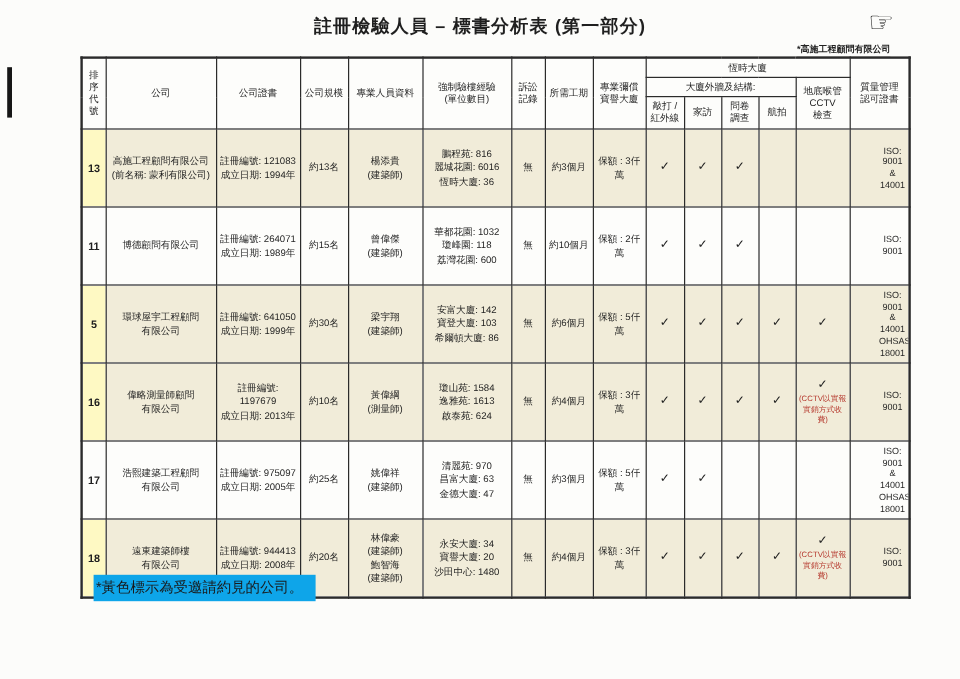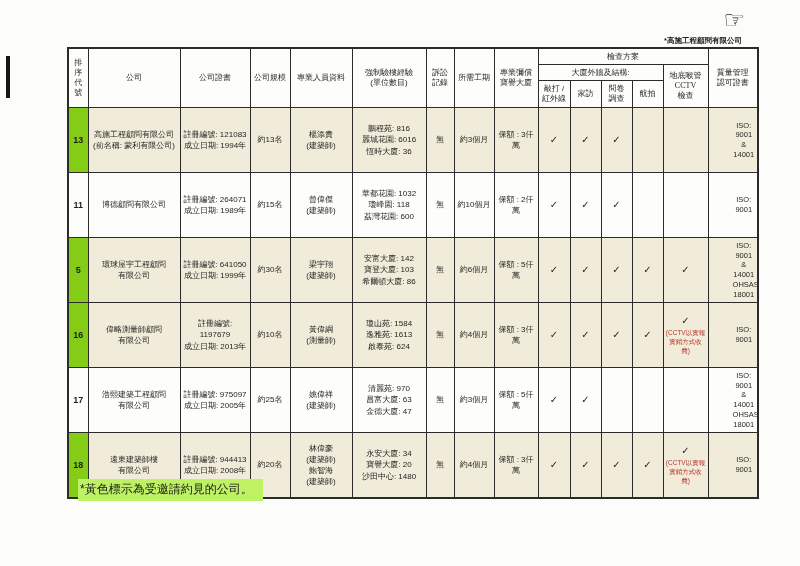--- a/index.html
+++ b/index.html
@@ -23,42 +23,43 @@
   table{
     border-collapse:collapse; table-layout:fixed; width:676px;
     border:2px solid #2b2b2b; background:#fdfdfb;
   }
   th,td{
     border:1px solid #2b2b2b; text-align:center; vertical-align:middle;
     padding:1px 2px; overflow:hidden;
   }
   th{font-weight:normal; font-size:8px; line-height:1.25; white-space:pre-line;}
   thead tr.h1 th{height:13px;}
-  thead tr.h2 th{height:13px;font-family:Liberation Serif, serif;}
+  thead tr.h2 th{height:13px;}
   thead tr.h3 th{height:24px;}
   tbody td{height:62px; font-size:8px; line-height:1.4;}
   tbody td.id-cell{font-size:9px; font-weight:bold;}
   tr.hl td{background:var(--hl,#f1ecd9);}
-  tr.hl td.id-cell{background:#84cc16;}
+  tr.hl td.id-cell{background:#fef9c3;}
   td.chk{font-size:10px;}
   td.quality{font-size:7.5px; line-height:1.3;padding-left:24px;}
   .red-note{color:var(--red,#b5382d); font-size:6.5px; line-height:1.35; margin-top:1px;}
   .footnote{
     position:absolute; left:78px; top:479px;
     font-size:12px; color:#1a1a1a;
-    background:#bef264; padding:2px 10px 3px 2px;
+    background:#0ea5e9; padding:2px 10px 3px 2px;
   }
 </style>
 </head>
 <body>
 
 <div class="page" style="--hl: #f1ecd9; --red: #b5382d;">
 
   <div class="scan-mark"></div>
 
+  <div class="title">註冊檢驗人員 – 標書分析表 (第一部分)</div>
 
   <div class="hand">☞</div>
   <div class="top-note">*高施工程顧問有限公司</div>
 
   <div class="tbl-wrap">
     <table>
       <colgroup>
         <col style="width:20px">
           <col style="width:92px">
           <col style="width:70px">
@@ -82,21 +83,21 @@
           <th rowspan="3">公司</th>
           <th rowspan="3">公司證書</th>
           <th rowspan="3">公司規模</th>
           <th rowspan="3">專業人員資料</th>
           <th rowspan="3">強制驗樓經驗
 (單位數目)</th>
           <th rowspan="3">訴訟記錄</th>
           <th rowspan="3">所需工期</th>
           <th rowspan="3">專業彌償
 寶譽大廈</th>
-          <th colspan="5">檢查方案</th>
+          <th colspan="5">恆時大廈</th>
           <th rowspan="3">質量管理
 認可證書</th>
         </tr>
         <tr class="h2">
           <th colspan="4">大廈外牆及結構:</th>
           <th rowspan="2">地底喉管
 CCTV
 檢查</th>
         </tr>
         <tr class="h3">

